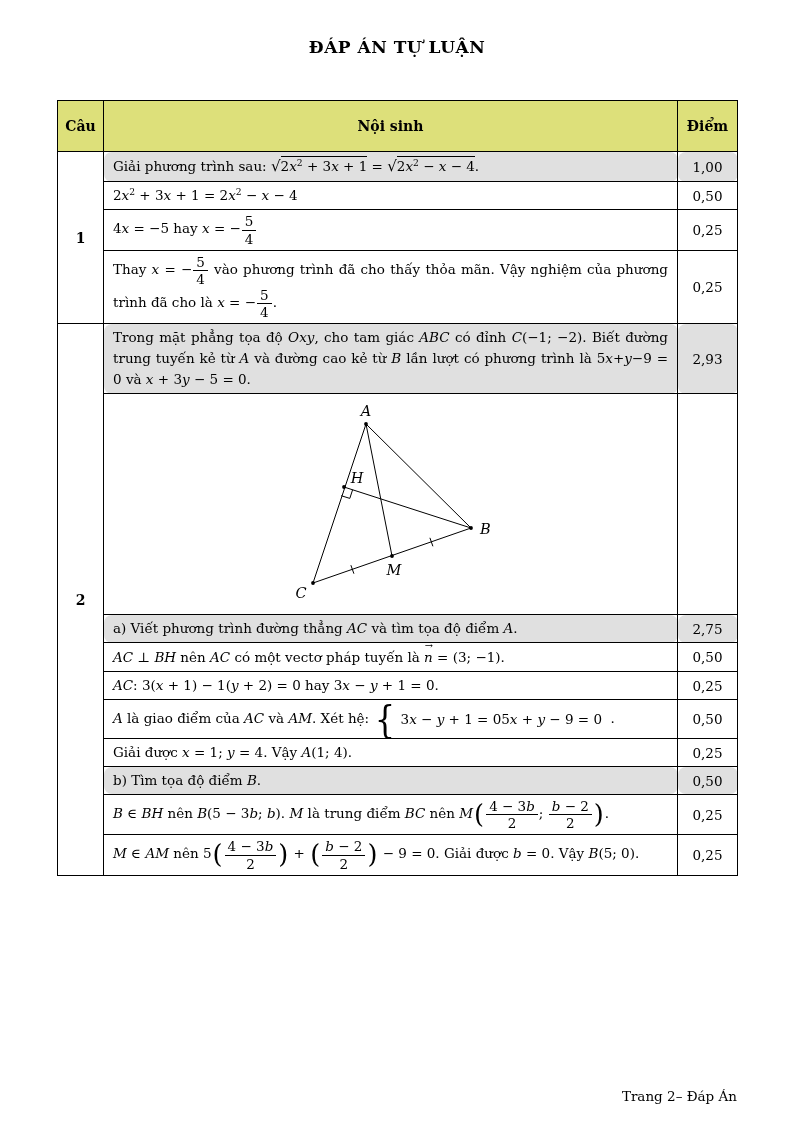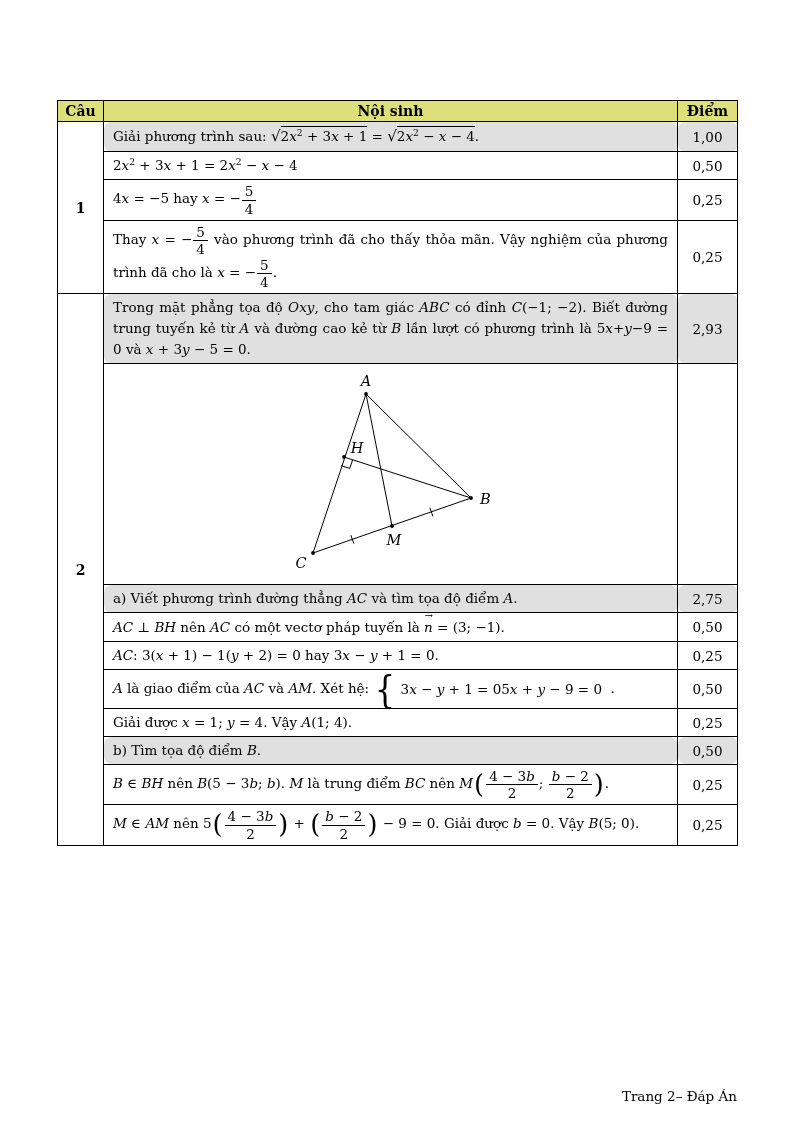--- a/index.html
+++ b/index.html
@@ -5,21 +5,21 @@
   :root{ --yellow:#dde07a; --gray:#e0e0e0; --border:#000; }
   html,body{margin:0;padding:0;background:#fff;}
   .page{position:relative;width:794px;height:1122px;background:#fff;overflow:hidden;
         font-family:"DejaVu Serif","Liberation Serif",serif;color:#000;font-size:13.5px;}
   .title{position:absolute;top:37px;left:0;right:0;margin:0;text-align:center;
          font-size:17px;font-weight:bold;letter-spacing:.5px;}
   table.anstable{position:absolute;left:57px;top:100px;width:680px;border-collapse:collapse;
                  table-layout:fixed;}
   .anstable th,.anstable td{border:1px solid var(--border);}
   .anstable{border:1.6px solid var(--border);}
-  .anstable thead th{background:var(--yellow);font-weight:bold;padding:2px 4px;font-size:14px;
+  .anstable thead th{background:var(--yellow);font-weight:bold;padding:17px 4px;font-size:14px;
                      border-bottom:1.4px solid var(--border);}
   tr.group-start td{border-top:1.6px solid var(--border);}
   td.qcell{text-align:center;font-weight:bold;vertical-align:middle;font-size:14px;}
   td.ccell{padding:3px 9px;vertical-align:middle;line-height:1.55;text-align:justify;}
   td.pcell{text-align:center;vertical-align:middle;}
   td.shaded{background:var(--gray);border-radius:8px;}
   td.boldpts{font-weight:normal;}
   td.figcell{height:220px;padding:0;background:#fff;}
   .figcell svg{display:block;}
   
@@ -38,20 +38,21 @@
   .cases .brace{font-size:2.8em;line-height:.85;margin-right:3px;transform:scaleX(.85);}
   .cases .eqs{display:inline-flex;flex-direction:row;row-gap:1px;text-align:left;}
   .bigp{font-size:1.9em;vertical-align:middle;line-height:1;padding:0 1px;}
   .note{position:absolute;left:78px;top:848px;margin:0;}
   .footer{position:absolute;right:57px;top:1088px;margin-left:25px;}
 </style>
 </head>
 <body>
 
 <div class="page">
+  <h1 class="title">ĐÁP ÁN TỰ LUẬN</h1>
 
   <table class="anstable">
     <colgroup>
       <col style="width:46px">
         <col style="width:574px">
         <col style="width:60px">
     </colgroup>
     <thead>
       <tr>
         <th>Câu</th>

